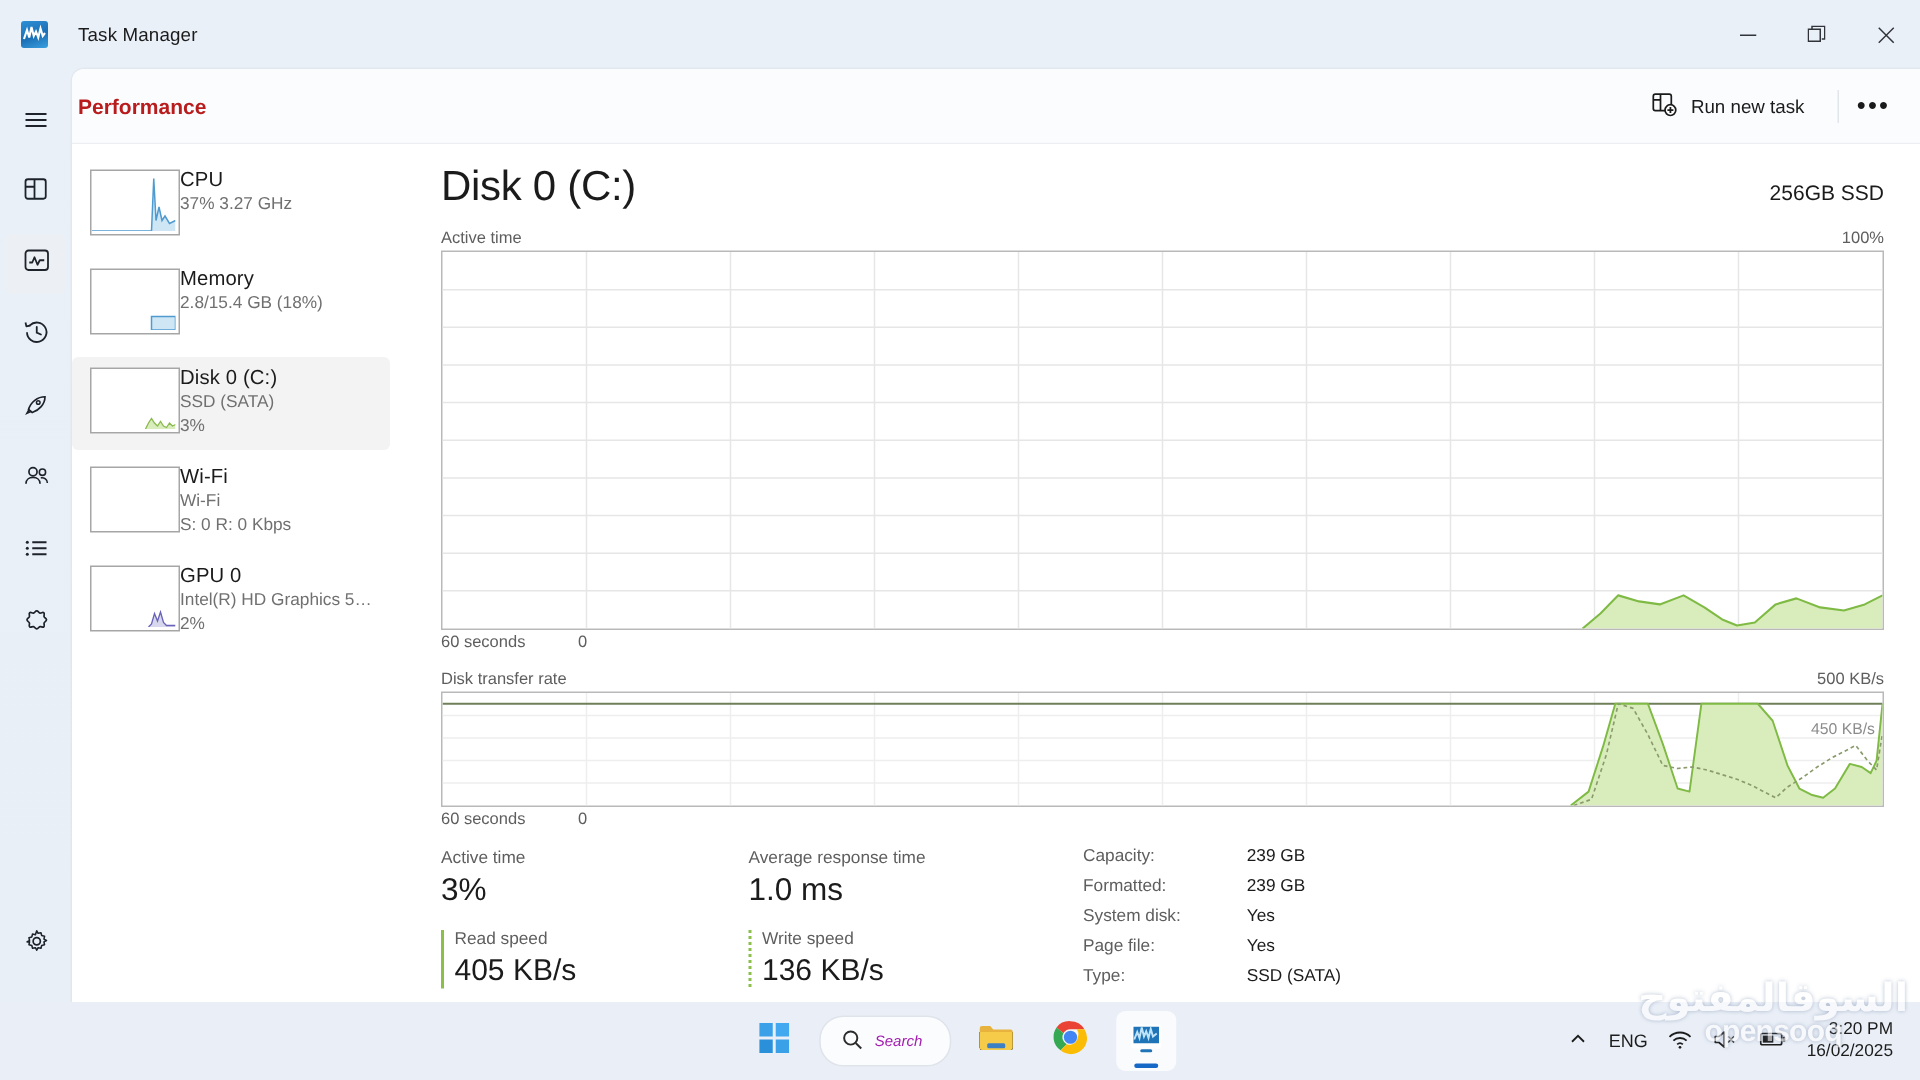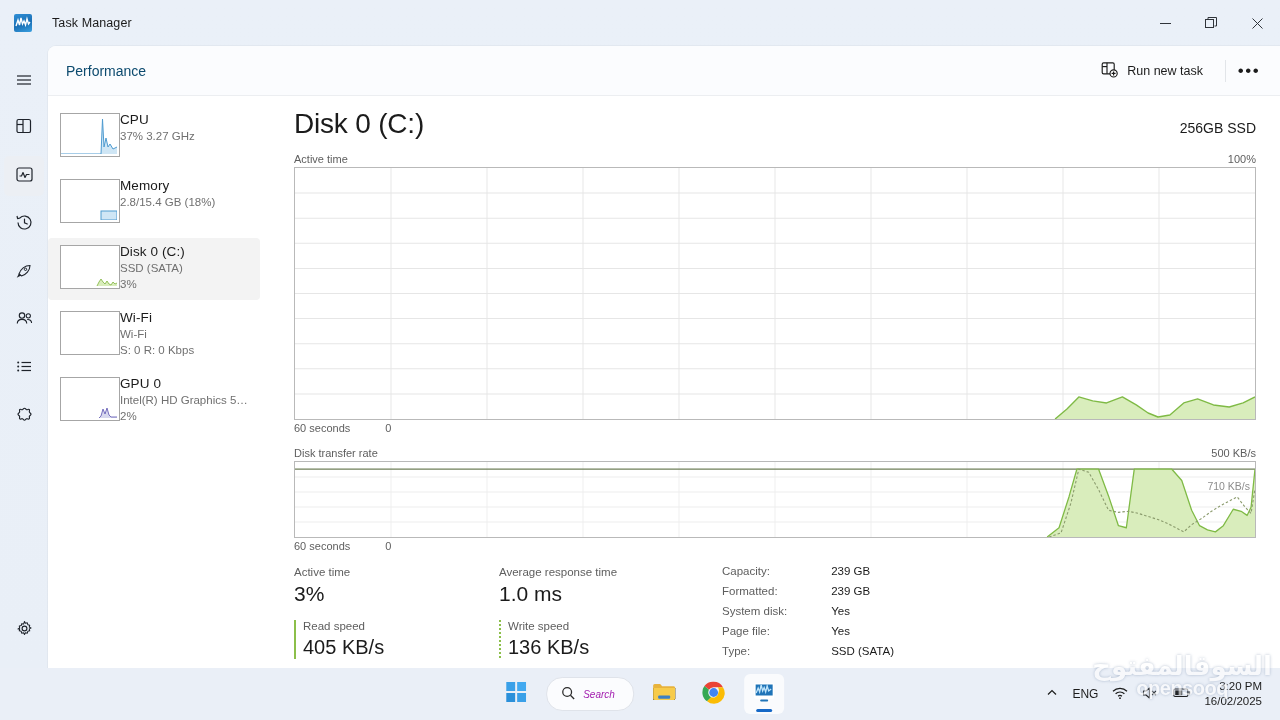--- a/index.html
+++ b/index.html
@@ -56,21 +56,21 @@
   #content-card{
     position:absolute;left:48px;top:46px;width:1232px;height:622px;
     background:#fbfcfe;border-top-left-radius:8px;
     box-shadow:0 0 0 1px rgba(0,0,0,.03);
   }
   #content-header{
     height:49px;display:flex;align-items:center;
     border-bottom:1px solid #eceef1;background:#fbfcfe;
     border-top-left-radius:8px;
   }
-  #page-title{font-size:14px;color:#0c4a6e;margin-left:18px;font-weight:400;}
+  #page-title{font-size:14px;color:#b91c1c;margin-left:4px;font-weight:700;}
   #header-actions{margin-left:auto;display:flex;align-items:center;}
   #run-new-task{
     display:flex;align-items:center;gap:9px;height:32px;padding:0 12px;
     border-radius:4px;font-size:12.5px;color:#1b1b1b;justify-content:flex-end;
   }
   #header-divider{width:1px;height:22px;background:#e2e5e9;margin:0 6px 0 10px;}
   #more-options{
     width:34px;height:32px;border-radius:4px;display:flex;align-items:center;
     justify-content:center;color:#1b1b1b;font-size:17px;letter-spacing:1.5px;
     margin-right:14px;
@@ -467,21 +467,21 @@
               <line x1="0" y1="43.8" x2="970" y2="43.8"></line>
                 <line x1="0" y1="58.4" x2="970" y2="58.4"></line>
             </g>
             <line x1="0" y1="7" x2="970" y2="7" stroke="#6f7f58" stroke-width="1.2"></line>
             <path d="M760,73 L772,64 L782,34 L790,7 L800,7 L812,7 L822,33 L832,62 L840,64 L848,7 L862,7
                      L874,7 L886,7 L896,18 L906,47 L914,62 L922,66 L930,68 L938,62 L948,46 L956,48
                      L962,52 L966,44 L970,7 L970,73 Z" fill="#d9edbc"></path>
             <polyline points="760,73 772,64 782,34 790,7 800,7 812,7 822,33 832,62 840,64 848,7 862,7 874,7 886,7 896,18 906,47 914,62 922,66 930,68 938,62 948,46 956,48 962,52 966,44 970,7" fill="none" stroke="#7fba45" stroke-width="1.3" stroke-linejoin="round"></polyline>
             <polyline points="762,73 774,69 784,40 792,7 802,10 812,27 822,47 832,49 842,48 852,50 862,53 872,56 882,60 890,64 898,68 906,61 916,55 926,48 936,42 944,38 952,34 960,44 966,50 970,26" fill="none" stroke="#8a9a6c" stroke-width="1.1" stroke-dasharray="2.5,2" stroke-linejoin="round"></polyline>
           </svg>
-          <div id="rate-annotation">710 KB/s</div>
+          <div id="rate-annotation">450 KB/s</div>
         </div>
         <div class="graph-footer">
           <span>60 seconds</span>
           <span>0</span>
         </div>
 
         <div id="stats">
           <div id="stats-left">
             <div class="stat-label">Active time</div>
             <div class="stat-value">3%</div>

